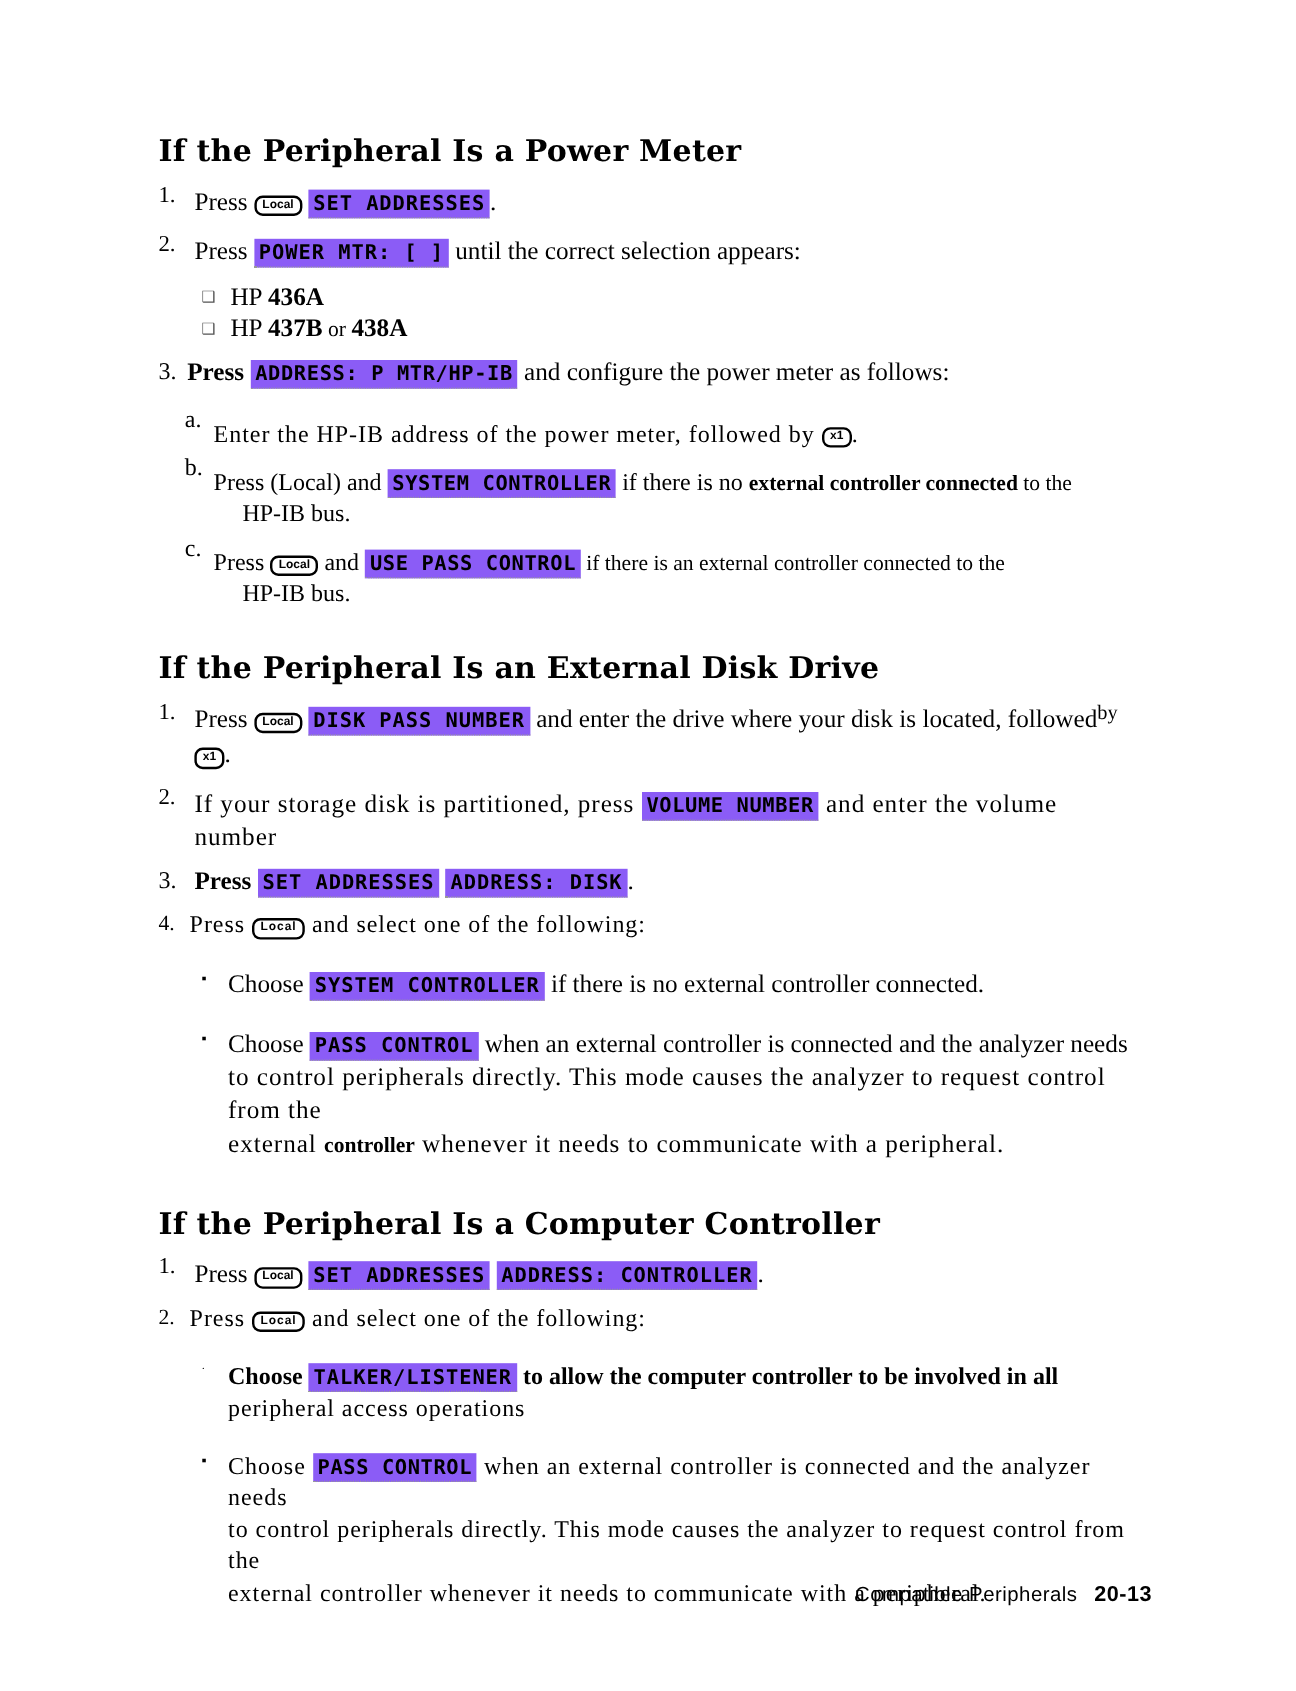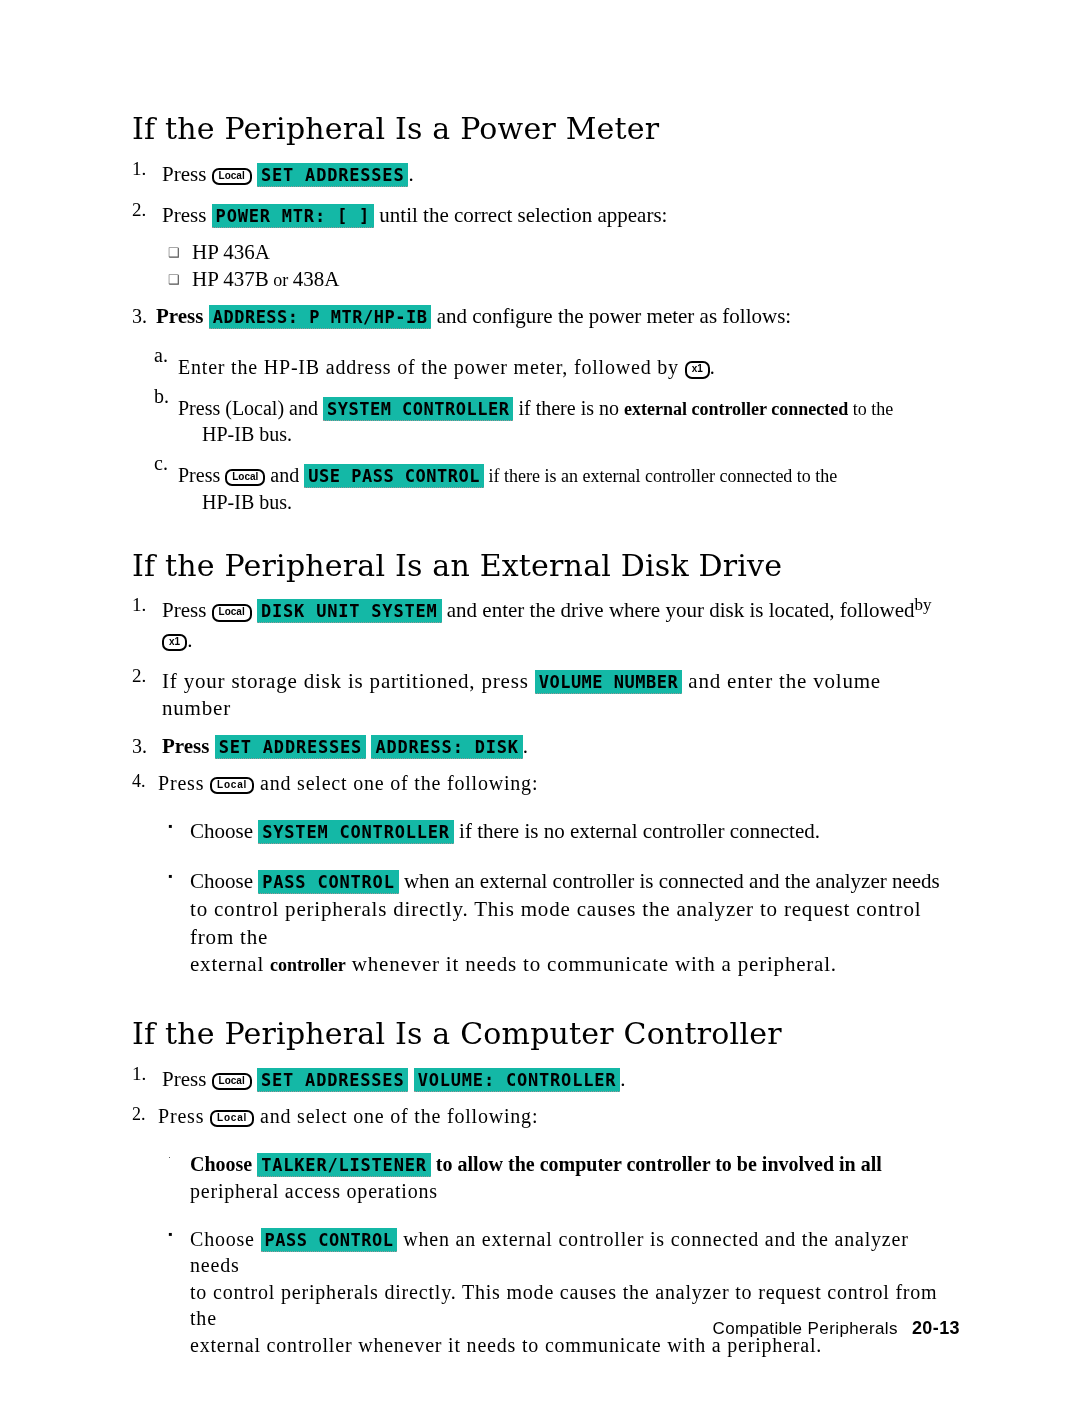--- a/index.html
+++ b/index.html
@@ -25,22 +25,22 @@
 
   .content {
     position: absolute;
     left: 132px;
     top: 112px;
     width: 820px;
   }
 
   h2.section-heading {
     font-family: "DejaVu Serif", "Liberation Serif", serif;
-    font-weight: normal;
-    font-size: 30px;
+    font-weight: bold;
+    font-size: 25px;
     letter-spacing: 0.2px;
     margin: 0;
     padding: 0;
     line-height: 1.15;
   }
 
   
   .step {
     display: flex;
     align-items: flex-start;
@@ -65,21 +65,21 @@
   }
 
   .step.tight { margin-top: 14px; }
   .step.tighter { margin-top: 10px; }
 
   
   .softkey {
     font-family: "DejaVu Sans Mono", "Liberation Mono", monospace;
     font-weight: bold;
     font-size: 17px;
-    background: #14b8a6;
+    background: #8b5cf6;
     padding: 2px 4px 1px 4px;
     letter-spacing: 0.5px;
     white-space: pre;
     border-bottom: 1px dotted #999;
   }
 
   
   .hardkey {
     display: inline-block;
     font-family: "Liberation Sans", "DejaVu Sans", sans-serif;
@@ -108,21 +108,21 @@
     margin-left: 36px;
   }
   .hollow-list li .marker {
     flex: 0 0 auto;
     width: 24px;
     font-size: 13px;
     color: #555;
     position: relative;
     top: -2px;
   }
-  .hollow-list li .txt b { font-weight: normal; text-align: center; }
+  .hollow-list li .txt b { font-weight: bold; text-align: center; }
 
   
   .sub-steps {
     margin: 12px 0 0 0;
     padding: 0;
     list-style: none;
   }
   .sub-steps li {
     display: flex;
     align-items: flex-start;
@@ -251,21 +251,21 @@
     </ul>
 
     <div style="height:34px"></div>
     <h2 class="section-heading">If the Peripheral Is an External Disk Drive</h2>
 
     <div class="step tight">
       <div class="num sup">1.</div>
       <div class="body">
         <span>Press</span>
         <span class="hardkey">Local</span>
-        <span class="softkey spread">DISK UNIT SYSTEM</span>
+        <span class="softkey spread">DISK PASS NUMBER</span>
         <span>and enter the drive where your disk is located, followed</span><span class="sup-word">by</span>
         <div style="margin-top:2px"><span class="hardkey">x1</span><span>.</span></div>
       </div>
     </div>
 
     <div class="step tight">
       <div class="num sup">2.</div>
       <div class="body">
         <span class="spread">If your storage disk is partitioned, press </span><span class="softkey">VOLUME NUMBER</span><span class="spread"> and enter the volume number</span>
       </div>
@@ -304,21 +304,21 @@
 
     <div style="height:38px"></div>
     <h2 class="section-heading">If the Peripheral Is a Computer Controller</h2>
 
     <div class="step tight">
       <div class="num sup">1.</div>
       <div class="body">
         <span>Press</span>
         <span class="hardkey">Local</span>
         <span class="softkey spread">SET ADDRESSES</span>
-        <span class="softkey spread">VOLUME: CONTROLLER</span><span>.</span>
+        <span class="softkey spread">ADDRESS: CONTROLLER</span><span>.</span>
       </div>
     </div>
 
     <div class="step tighter">
       <div class="num" style="width:26px;font-size:18px">2.</div>
       <div class="body spread" style="font-size:20px">
         <span>Press</span>
         <span class="hardkey">Local</span><span> and select one of the following:</span>
       </div>
     </div>

